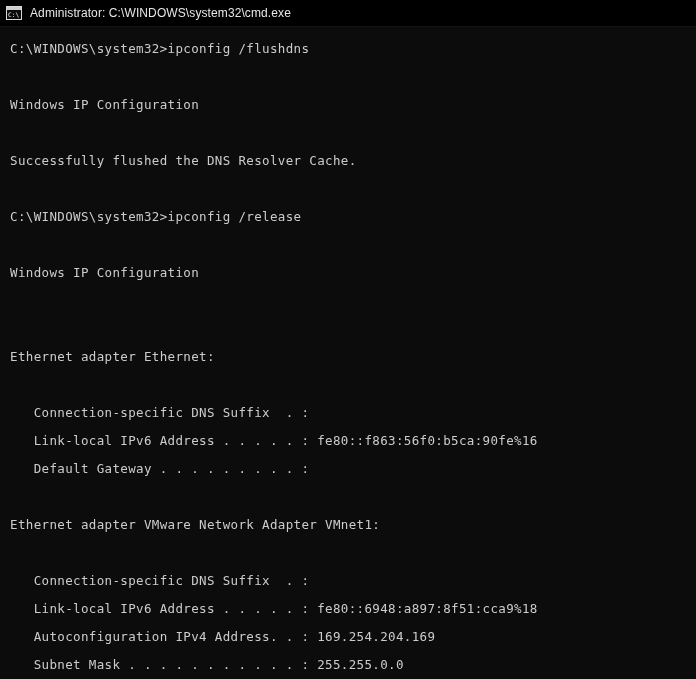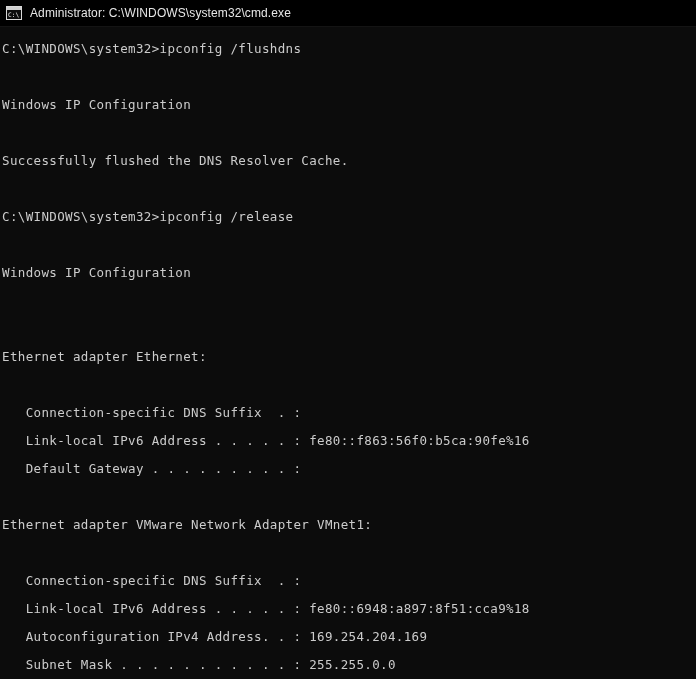--- a/index.html
+++ b/index.html
@@ -67,21 +67,21 @@
   .console {
     flex: 1 1 auto;
     background: #0c0c0c;
     padding: 8px 0 0 0;
     box-sizing: border-box;
     overflow: hidden;
     position: relative;
   }
   .console-text {
     margin: 0;
-    padding: 0 0 0 2px;
+    padding: 0 0 0 10px;
     color: #cccccc;
     font-family: "DejaVu Sans Mono", "Liberation Mono", monospace;
     font-size: 12.5px;
     line-height: 28px;
     white-space: pre;
     letter-spacing: 0.35px;
     font-variant-ligatures: none;
     -webkit-font-smoothing: antialiased;
   }
   .console-line {

